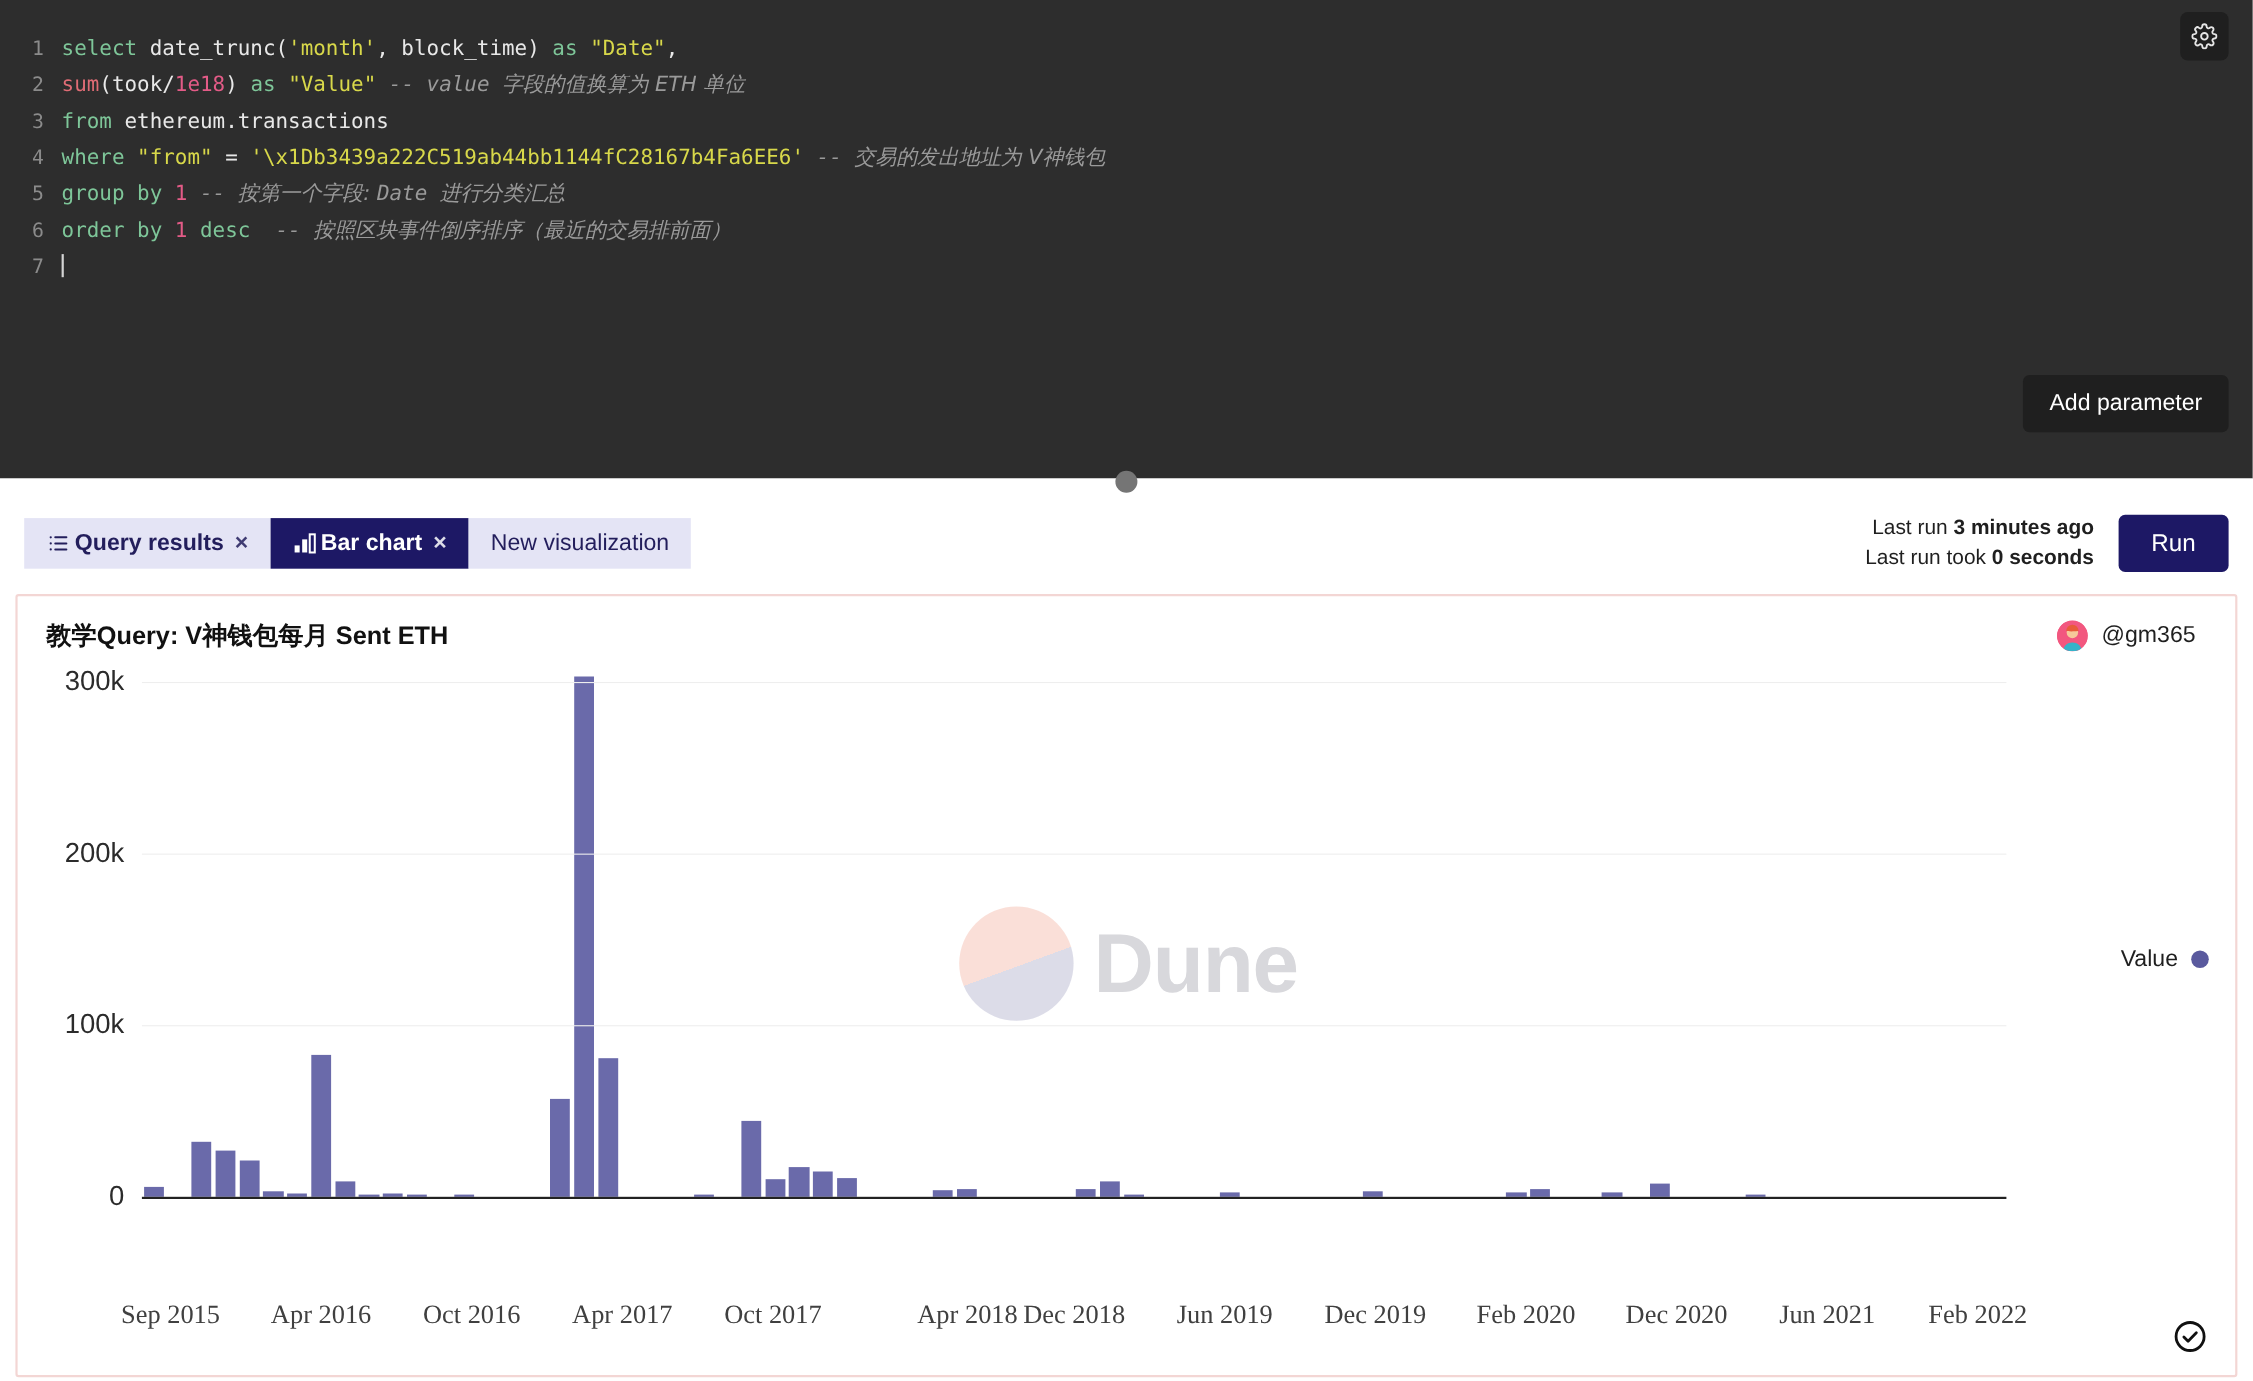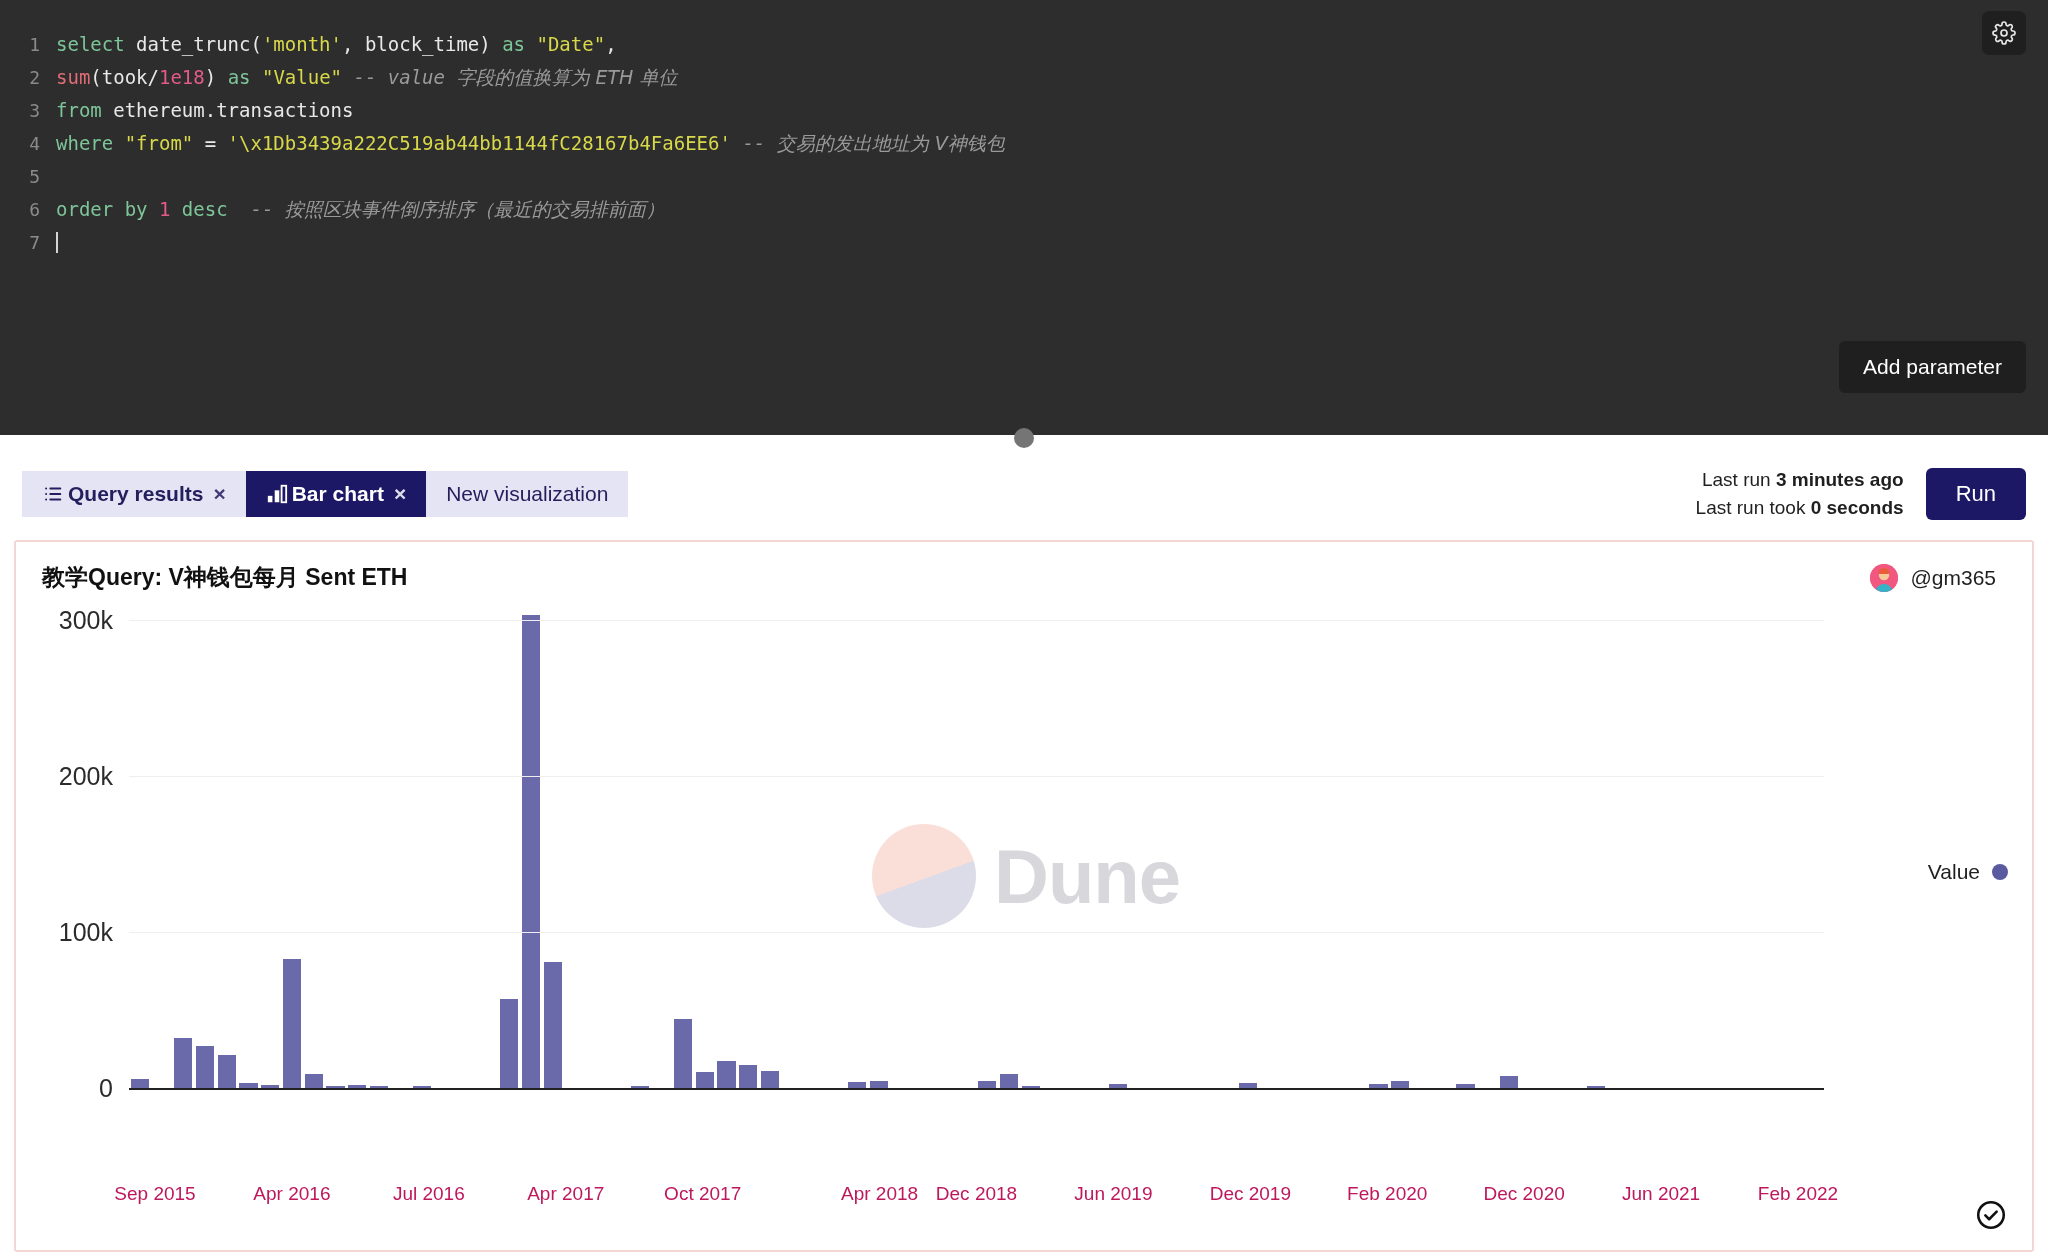--- a/index.html
+++ b/index.html
@@ -182,25 +182,26 @@
     background: #eeeeee;
   }
   .axis-line {
     position: absolute;
     left: 113px; right: 212px;
     height: 2px;
     background: #222222;
   }
   .xtick {
     position: absolute;
-    font-size: 19px;
-    color: #be185d;
+    font-size: 24px;
+    color: #404040;
     transform: translateX(-50%);
     white-space: nowrap;
     top: 585px;
+    font-family: Liberation Serif, serif;
   }
   .bars {
     position: absolute;
     left: 113px;
     right: 212px;
     top: 0;
     bottom: 160px;
   }
   .bar {
     position: absolute;
@@ -237,21 +238,21 @@
 </style>
 </head>
 <body>
 
 <div class="editor">
   <div id="code-body">
       <div class="code-line"><span class="gutter">1</span><span class="code-text"><span class="kw">select </span><span class="plain">date_trunc(</span><span class="str">'month'</span><span class="plain">, block_time) </span><span class="kw">as </span><span class="str">"Date"</span><span class="plain">,</span></span></div>
       <div class="code-line"><span class="gutter">2</span><span class="code-text"><span class="fnr">sum</span><span class="plain">(took/</span><span class="num">1e18</span><span class="plain">) </span><span class="kw">as </span><span class="str">"Value" </span><span class="cmt">-- value </span><span class="cmtz">字段的值换算为 ETH 单位</span></span></div>
       <div class="code-line"><span class="gutter">3</span><span class="code-text"><span class="kw">from </span><span class="plain">ethereum.transactions</span></span></div>
       <div class="code-line"><span class="gutter">4</span><span class="code-text"><span class="kw">where </span><span class="str">"from"</span><span class="plain"> = </span><span class="str">'\x1Db3439a222C519ab44bb1144fC28167b4Fa6EE6'</span><span class="cmt"> -- </span><span class="cmtz">交易的发出地址为 V神钱包</span></span></div>
-      <div class="code-line"><span class="gutter">5</span></div>
+      <div class="code-line"><span class="gutter">5</span><span class="code-text"><span class="kw">group by </span><span class="num">1 </span><span class="cmt">-- </span><span class="cmtz">按第一个字段: </span><span class="cmt">Date </span><span class="cmtz">进行分类汇总</span></span></div>
       <div class="code-line"><span class="gutter">6</span><span class="code-text"><span class="kw">order by </span><span class="num">1 </span><span class="kw">desc  </span><span class="cmt">-- </span><span class="cmtz">按照区块事件倒序排序（最近的交易排前面）</span></span></div>
       <div class="code-line"><span class="gutter">7</span><span class="code-text"><span class="caret"></span></span></div>
     </div>
 
   <div class="gear-btn">
     <svg width="24" height="24" viewBox="0 0 24 24" fill="none" stroke="#e6e6e6" stroke-width="1.7">
       <circle cx="12" cy="12" r="3"></circle>
       <path d="M19.4 15a1.65 1.65 0 0 0 .33 1.82l.06.06a2 2 0 1 1-2.83 2.83l-.06-.06a1.65 1.65 0 0 0-1.82-.33 1.65 1.65 0 0 0-1 1.51V21a2 2 0 0 1-4 0v-.09a1.65 1.65 0 0 0-1.08-1.51 1.65 1.65 0 0 0-1.82.33l-.06.06a2 2 0 1 1-2.83-2.83l.06-.06a1.65 1.65 0 0 0 .33-1.82 1.65 1.65 0 0 0-1.51-1H3a2 2 0 0 1 0-4h.09A1.65 1.65 0 0 0 4.6 9a1.65 1.65 0 0 0-.33-1.82l-.06-.06a2 2 0 1 1 2.83-2.83l.06.06a1.65 1.65 0 0 0 1.82.33H9a1.65 1.65 0 0 0 1-1.51V3a2 2 0 0 1 4 0v.09a1.65 1.65 0 0 0 1 1.51 1.65 1.65 0 0 0 1.82-.33l.06-.06a2 2 0 1 1 2.83 2.83l-.06.06a1.65 1.65 0 0 0-.33 1.82V9a1.65 1.65 0 0 0 1.51 1H21a2 2 0 0 1 0 4h-.09a1.65 1.65 0 0 0-1.51 1z"></path>
     </svg>
   </div>
@@ -372,21 +373,21 @@
   <div class="axis-line" style="top: 490px;"></div>
       <div class="ytick" style="top: 490px;">0</div>
       <div class="gridline" style="top: 334px;"></div>
       <div class="ytick" style="top: 334px;">100k</div>
       <div class="gridline" style="top: 178px;"></div>
       <div class="ytick" style="top: 178px;">200k</div>
       <div class="gridline" style="top: 22px;"></div>
       <div class="ytick" style="top: 22px;">300k</div>
       <div class="xtick" style="left: 139px;">Sep 2015</div>
       <div class="xtick" style="left: 275.917px;">Apr 2016</div>
-      <div class="xtick" style="left: 412.833px;">Jul 2016</div>
+      <div class="xtick" style="left: 412.833px;">Oct 2016</div>
       <div class="xtick" style="left: 549.75px;">Apr 2017</div>
       <div class="xtick" style="left: 686.667px;">Oct 2017</div>
       <div class="xtick" style="left: 823.583px; margin-left: 40px;">Apr 2018</div>
       <div class="xtick" style="left: 960.5px;">Dec 2018</div>
       <div class="xtick" style="left: 1097.42px;">Jun 2019</div>
       <div class="xtick" style="left: 1234.33px;">Dec 2019</div>
       <div class="xtick" style="left: 1371.25px;">Feb 2020</div>
       <div class="xtick" style="left: 1508.17px;">Dec 2020</div>
       <div class="xtick" style="left: 1645.08px;">Jun 2021</div>
       <div class="xtick" style="left: 1782px;">Feb 2022</div>

